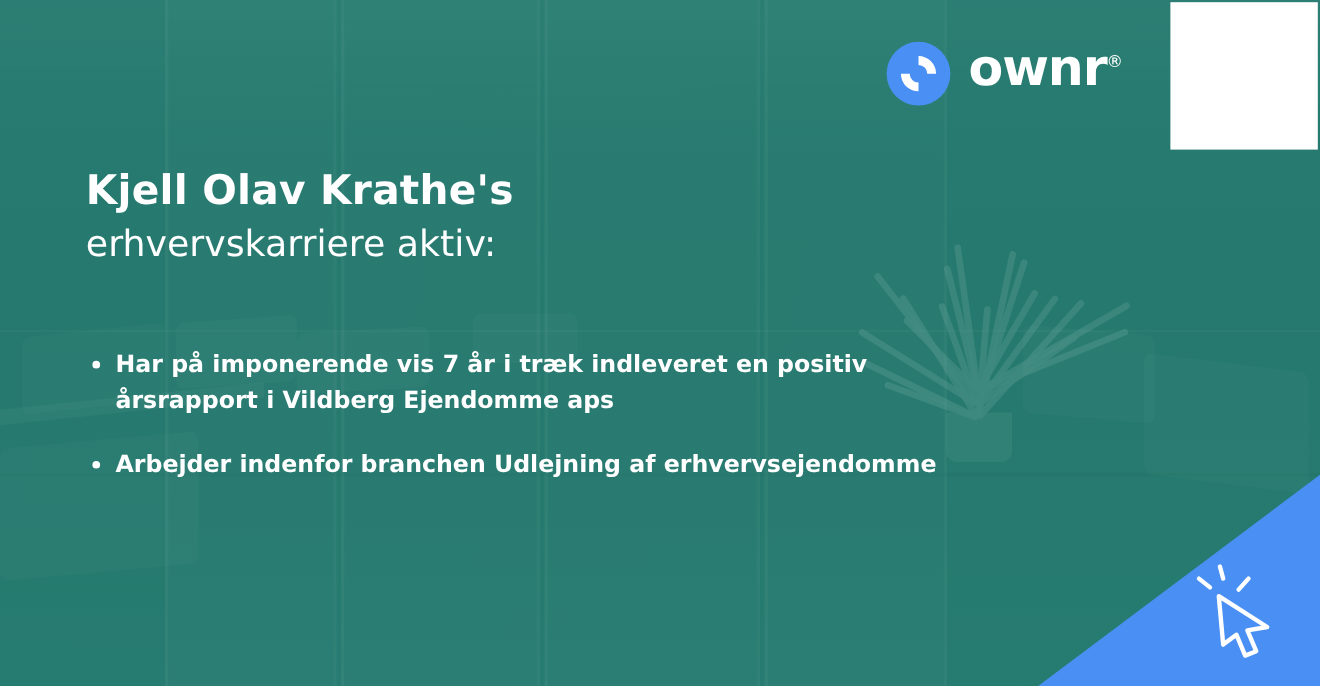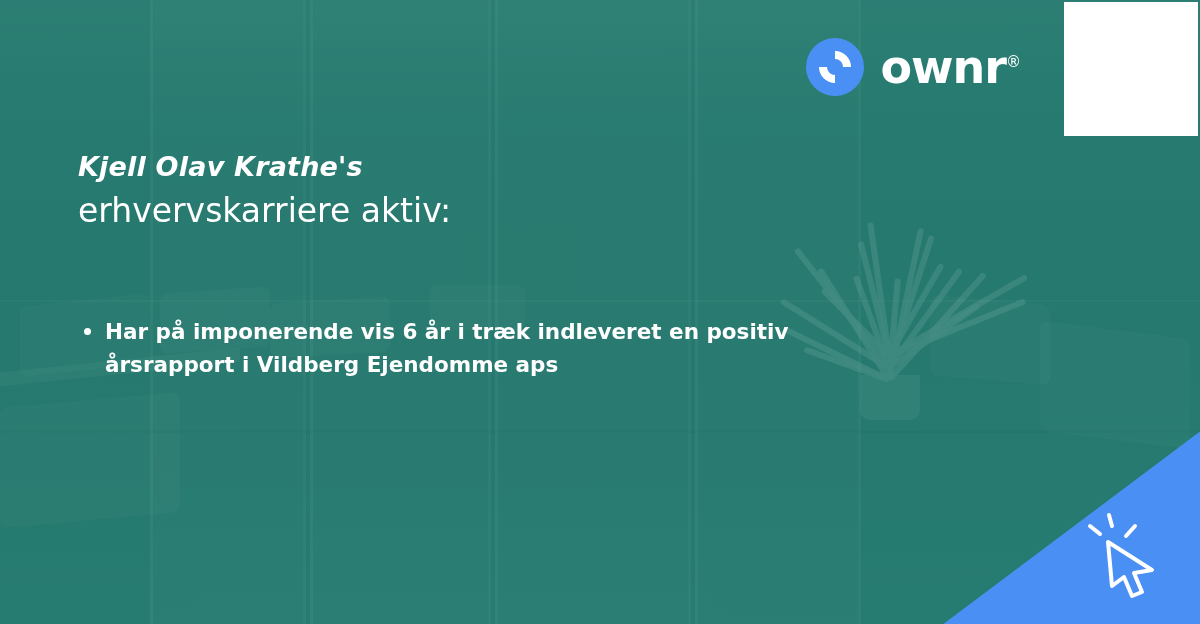--- a/index.html
+++ b/index.html
@@ -125,21 +125,21 @@
     grid-template-rows: repeat(25, 1fr);
   }
   .qrgrid i { background: #000; }
 
   
   #logo {
     position: absolute;
     top: 38px;
     right: 180px;
     display: flex;
-    align-items: center;
+    align-items: flex-start;
     gap: 16px;
   }
   .logo-mark {
     width: 58px;
     height: 58px;
     border-radius: 50%;
     background: #4a90f4;
     display: flex;
     align-items: center;
     justify-content: center;
@@ -160,26 +160,25 @@
 
   
   #headline {
     position: absolute;
     left: 78px;
     top: 152px;
     width: 800px;
     color: #ffffff;
   }
   .title-line {
-    font-size: 27px;
+    font-size: 37px;
     font-weight: bold;
     letter-spacing: 0.2px;
     line-height: 1.12;
     white-space: nowrap;
-    font-style: italic;
   }
   .subtitle-line {
     font-size: 33px;
     font-weight: normal;
     line-height: 1.25;
     margin-top: 8px;
     white-space: nowrap;
   }
 
   
@@ -294,21 +293,25 @@
   </div>
 
   <div id="headline">
     <div class="title-line">Kjell Olav Krathe's</div>
     <div class="subtitle-line">erhvervskarriere aktiv:</div>
   </div>
 
   <div id="bullets">
     <div class="bullet">
       <span class="bullet-dot"></span>
-      <span class="bullet-text">Har på imponerende vis 6 år i træk indleveret en positiv årsrapport i Vildberg Ejendomme aps</span>
+      <span class="bullet-text">Har på imponerende vis 7 år i træk indleveret en positiv årsrapport i Vildberg Ejendomme aps</span>
+    </div>
+    <div class="bullet">
+      <span class="bullet-dot"></span>
+      <span class="bullet-text">Arbejder indenfor branchen Udlejning af erhvervsejendomme</span>
     </div>
   </div>
 
   <div id="corner">
     <div class="corner-tri"></div>
     <svg class="cursor-svg" width="90" height="90" viewBox="0 0 90 90">
       <g stroke="#ffffff" stroke-width="4" stroke-linecap="round">
         <line x1="18" y1="22" x2="8" y2="14"></line>
         <line x1="30" y1="14" x2="27" y2="3"></line>
         <line x1="44" y1="24" x2="53" y2="14"></line>

